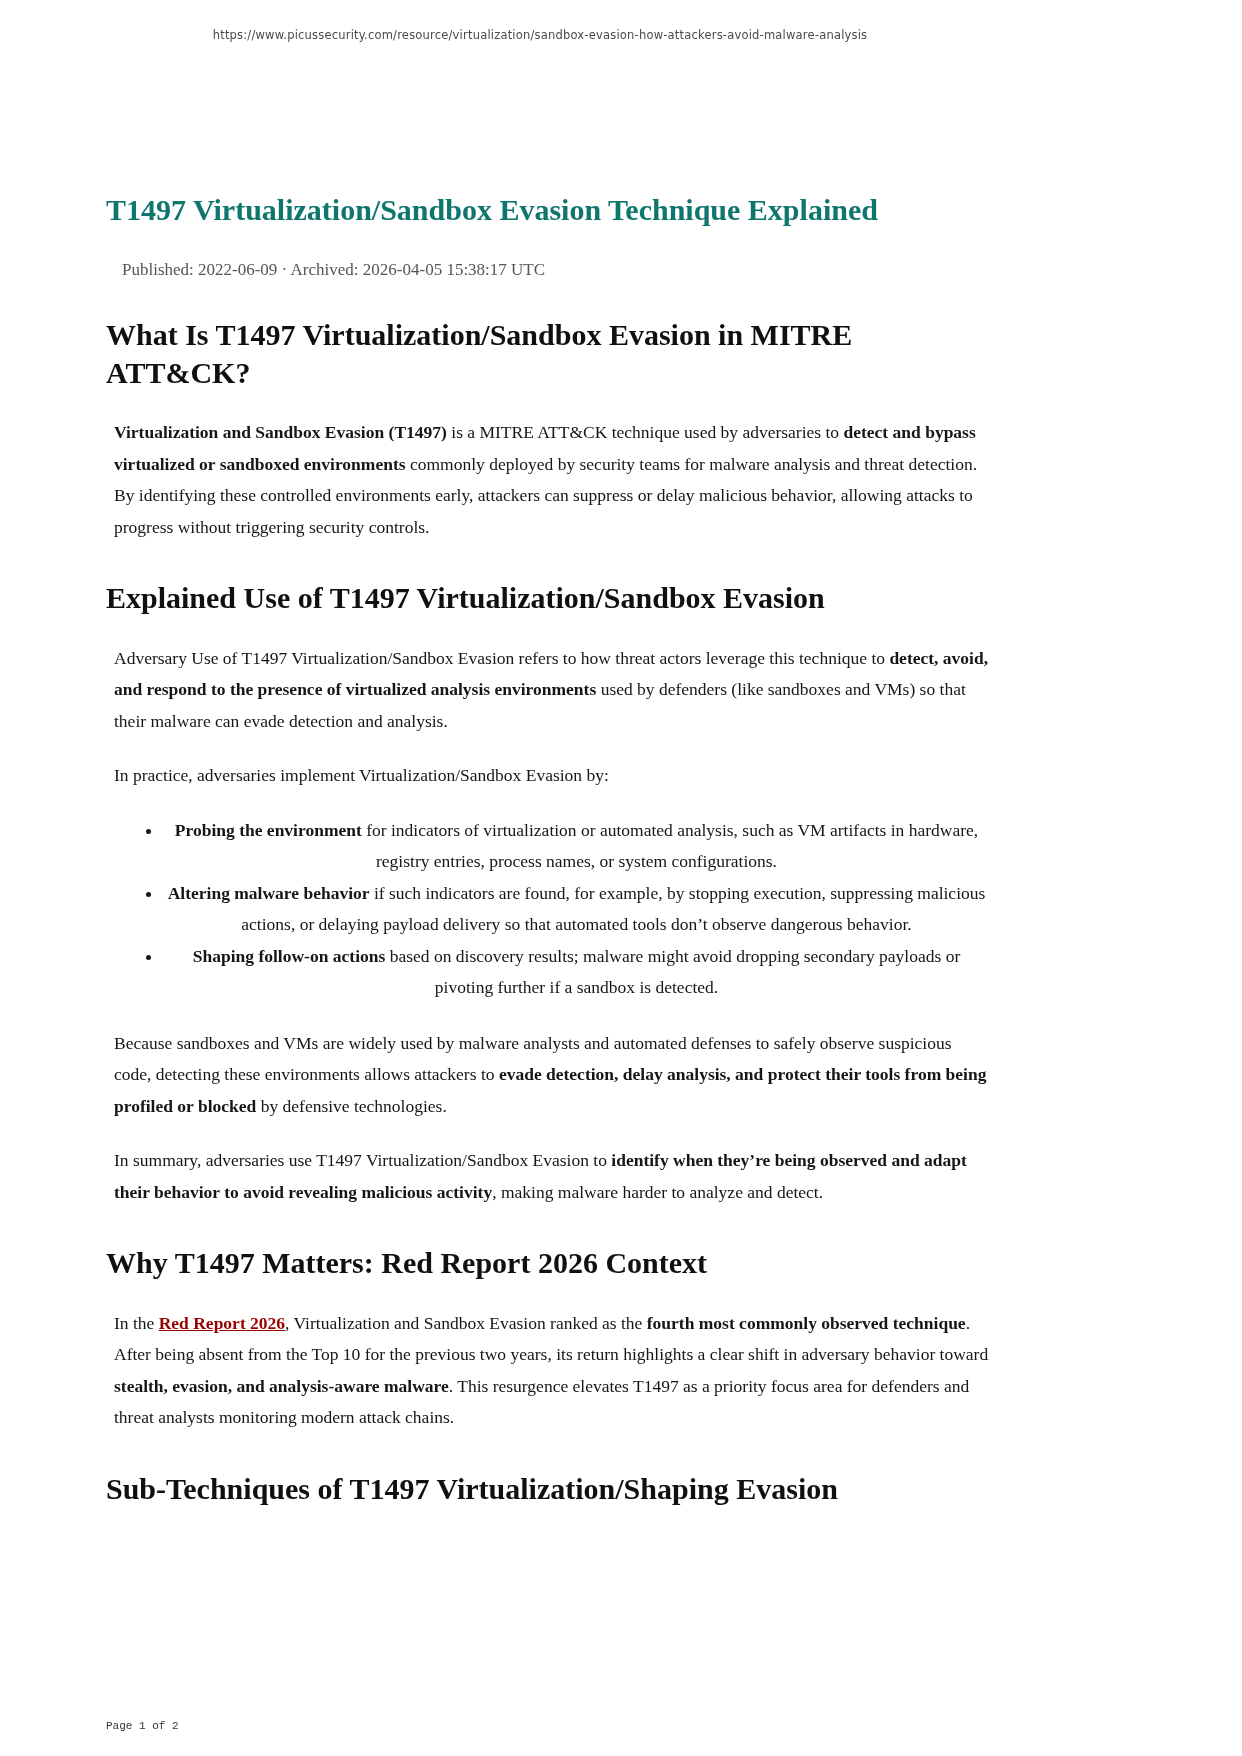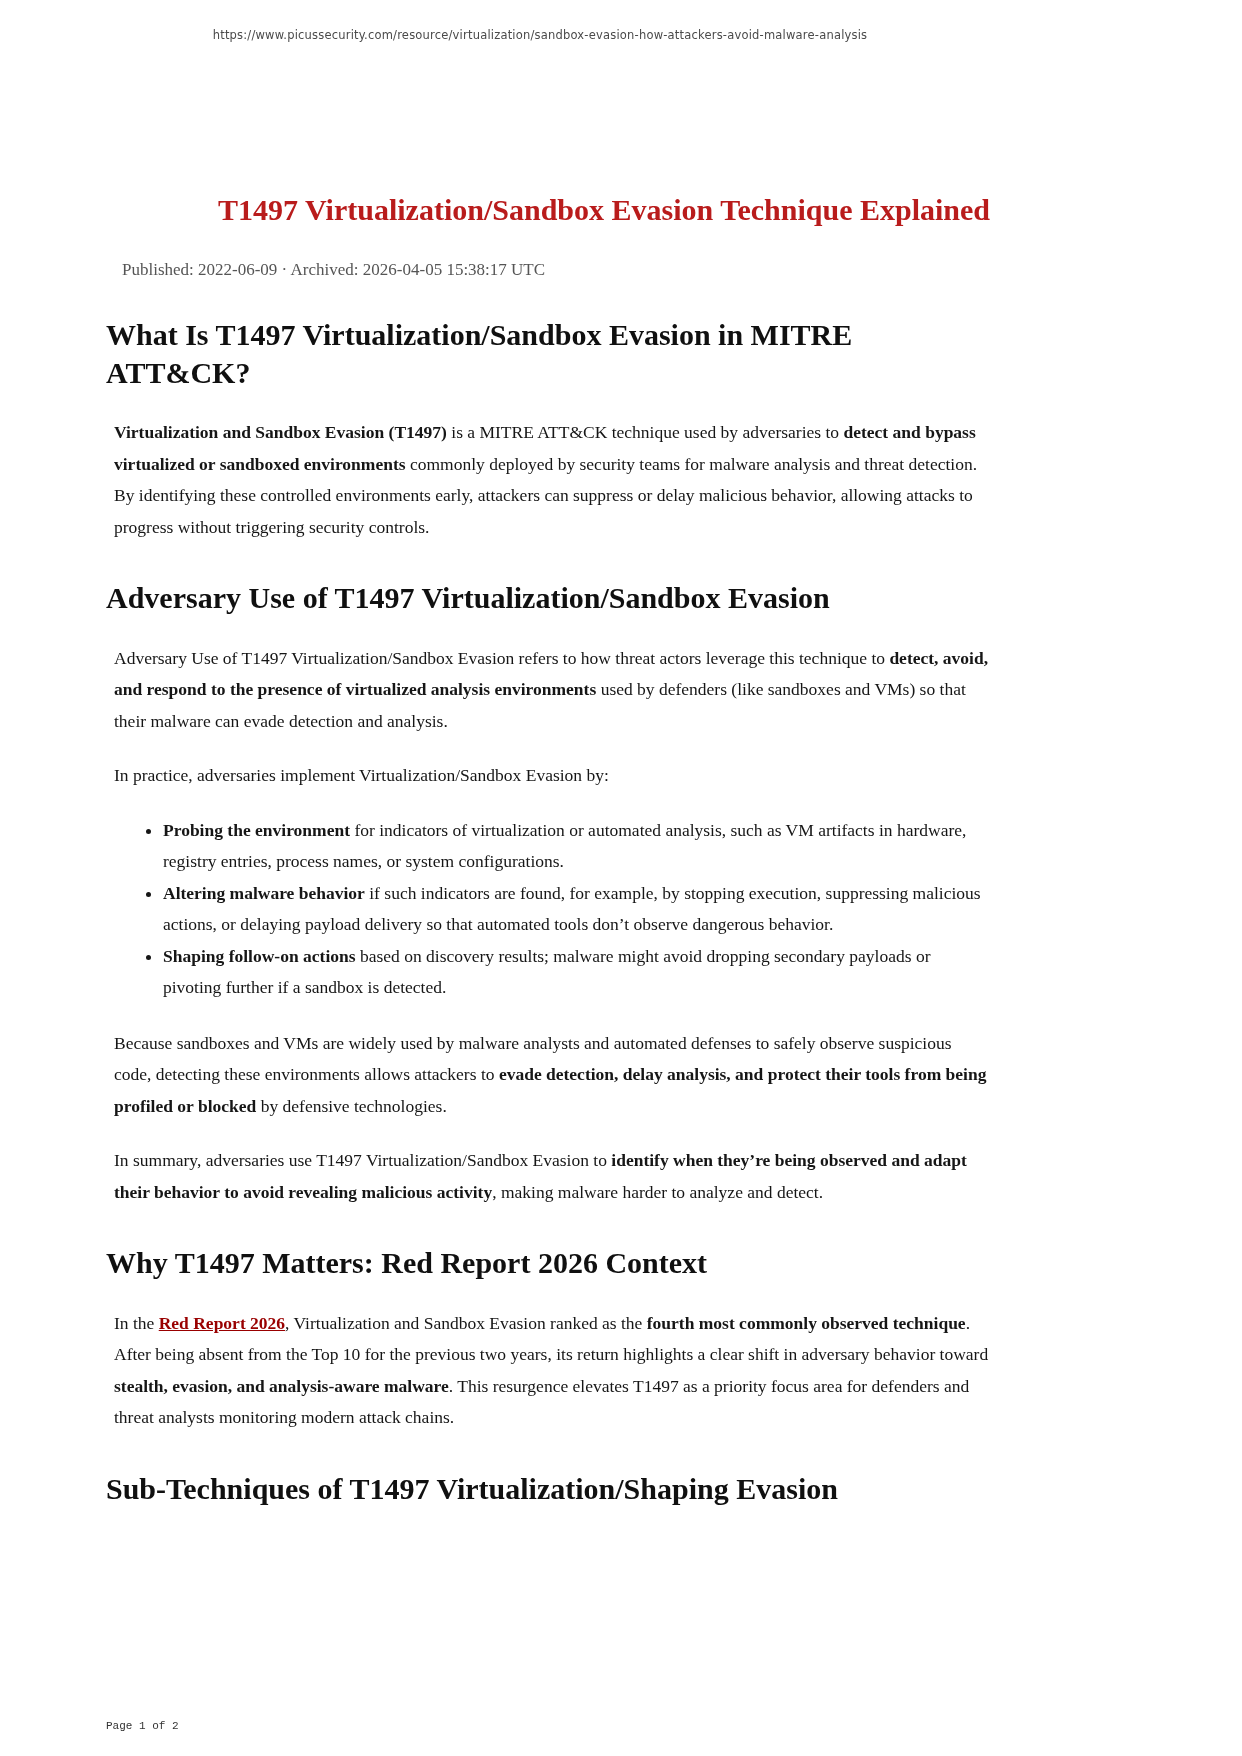--- a/index.html
+++ b/index.html
@@ -27,22 +27,21 @@
     position: absolute;
     left: 106px;
     top: 192px;
     width: 884px;
   }
   h1 {
     margin: 0 0 32px 0;
     font-size: 30px;
     line-height: 1.2;
     font-weight: bold;
-    color: #b91c1c;
-    text-align: right;
+    color: #0f766e;
   }
   .byline {
     font-size: 17px;
     color: #222222;
     margin: 0 0 24px 0;
   }
   .pubmeta {
     font-size: 17px;
     color: #555555;
     margin: 0 0 10px 16px;
@@ -63,20 +62,21 @@
   ul {
     margin: 0 0 24px 0;
     padding: 0 0 0 57px;
     list-style: disc outside;
   }
   li {
     font-size: 17.5px;
     line-height: 1.8;
     margin: 0;
     color: #161616;
+    text-align: center;
   }
   .b { font-weight: bold; }
   a.doc-link {
     font-weight: bold;
     text-decoration: underline;
     cursor: pointer;
   }
   .footer {
     position: absolute;
     top: 1720px;
@@ -99,21 +99,21 @@
 
     <h1>T1497 Virtualization/Sandbox Evasion Technique Explained</h1>
 
 
     <div class="pubmeta">Published: 2022-06-09 · Archived: 2026-04-05 15:38:17 UTC</div>
 
     <h2>What Is T1497 Virtualization/Sandbox Evasion in MITRE ATT&amp;CK?</h2>
 
     <p><span class="b">Virtualization and Sandbox Evasion (T1497)</span><span> is a MITRE ATT&amp;CK technique used by adversaries to </span><span class="b">detect and bypass virtualized or sandboxed environments</span><span> commonly deployed by security teams for malware analysis and threat detection. By identifying these controlled environments early, attackers can suppress or delay malicious behavior, allowing attacks to progress without triggering security controls.</span></p>
 
-    <h2>Adversary Use of T1497 Virtualization/Sandbox Evasion</h2>
+    <h2>Explained Use of T1497 Virtualization/Sandbox Evasion</h2>
 
     <p><span>Adversary Use of T1497 Virtualization/Sandbox Evasion refers to how threat actors leverage this technique to </span><span class="b">detect, avoid, and respond to the presence of virtualized analysis environments</span><span> used by defenders (like sandboxes and VMs) so that their malware can evade detection and analysis.</span></p>
 
     <p><span>In practice, adversaries implement Virtualization/Sandbox Evasion by:</span></p>
 
     <ul>
       <li><span class="b">Probing the environment</span><span> for indicators of virtualization or automated analysis, such as VM artifacts in hardware, registry entries, process names, or system configurations.</span></li>
       <li><span class="b">Altering malware behavior</span><span> if such indicators are found, for example, by stopping execution, suppressing malicious actions, or delaying payload delivery so that automated tools don’t observe dangerous behavior.</span></li>
       <li><span class="b">Shaping follow-on actions</span><span> based on discovery results; malware might avoid dropping secondary payloads or pivoting further if a sandbox is detected.</span></li>
     </ul>

